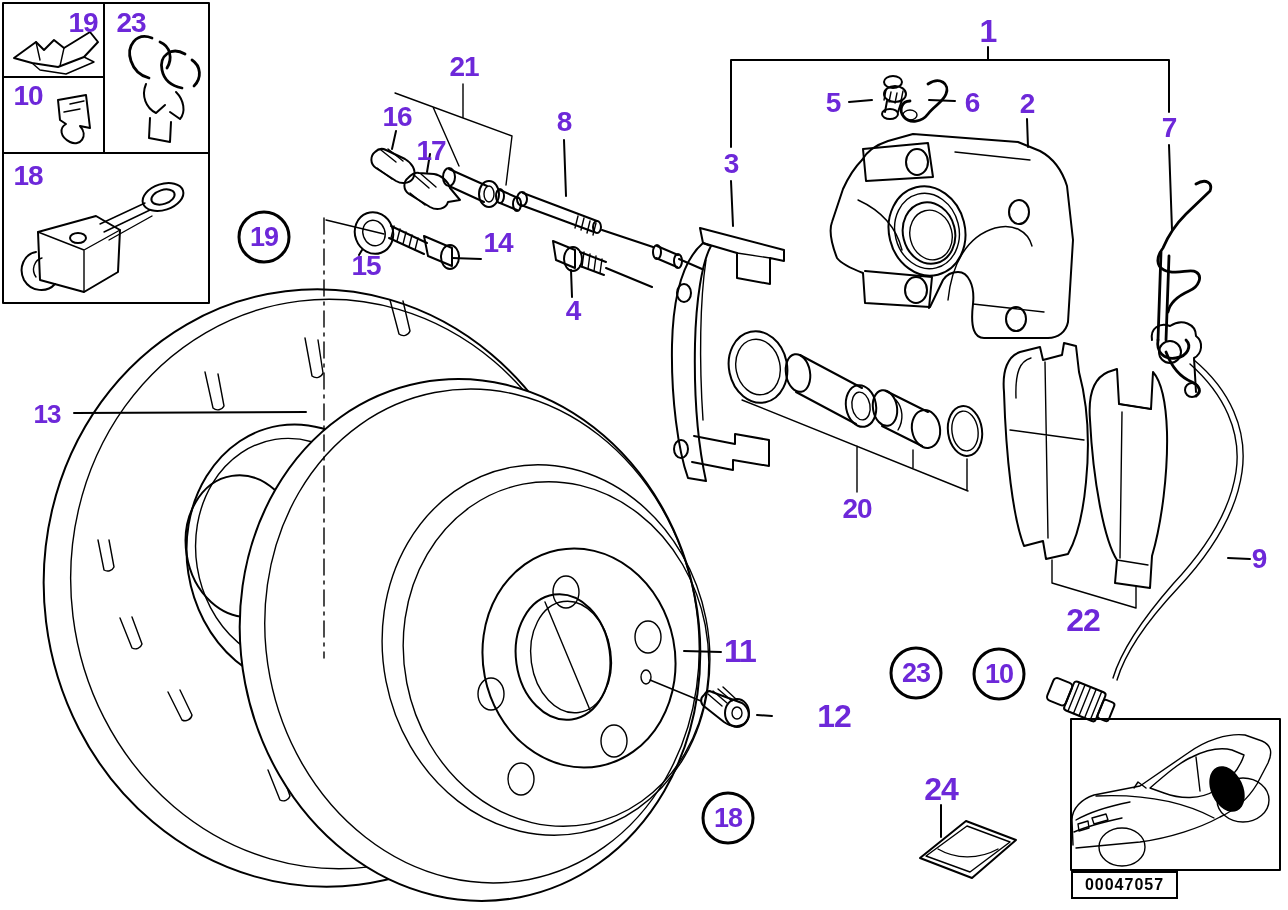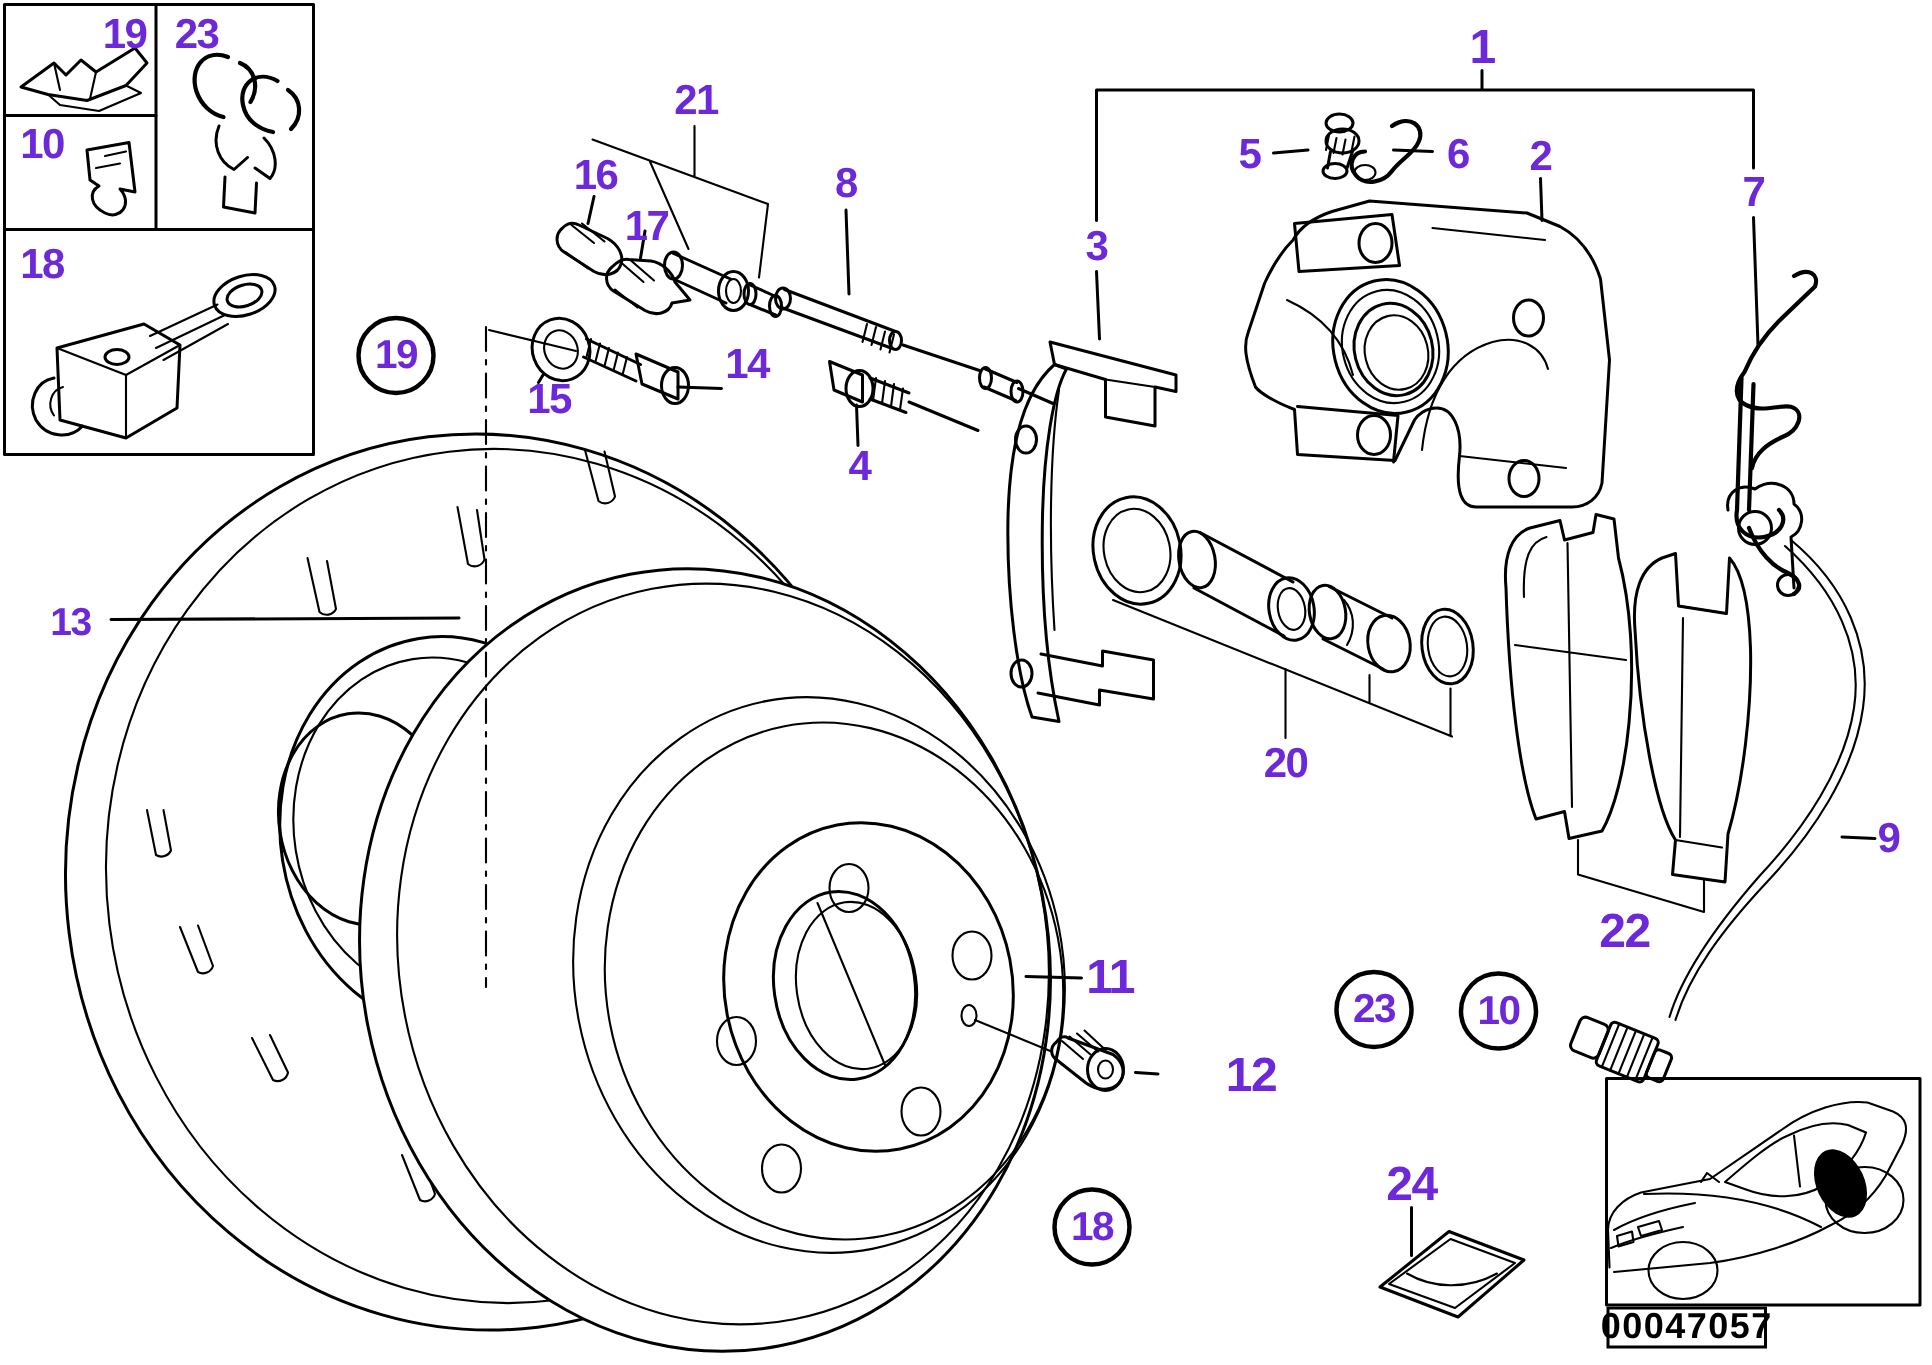--- a/index.html
+++ b/index.html
@@ -12,21 +12,21 @@
   .fillb{fill:#000;stroke:none}
   .co{position:absolute;transform:translate(-50%,-50%);font-weight:700;font-size:28px;
       color:#6d28d9;line-height:1;letter-spacing:-1px;white-space:nowrap;cursor:pointer}
   .co.lg{font-size:26px}
   .co.md{font-size:32px}
   .co.sm{font-size:32px}
   .circ{width:47px;height:47px;border:3px solid #000;border-radius:50%;
         display:flex;align-items:center;justify-content:center;font-size:27px;
         background:#fff;letter-spacing:-1px}
   .plate{position:absolute;left:1071px;top:871px;width:103px;height:24px;border:2px solid #000;
-         display:flex;align-items:center;justify-content:center;font-size:24px;font-weight:700;
+         display:flex;align-items:center;justify-content:center;font-size:16px;font-weight:700;
          letter-spacing:1px;background:#fff}
 </style>
 </head>
 <body>
 
 <div id="stage">
 
 <svg width="1288" height="910" viewBox="0 0 1288 910">
 
   <g class="art">

